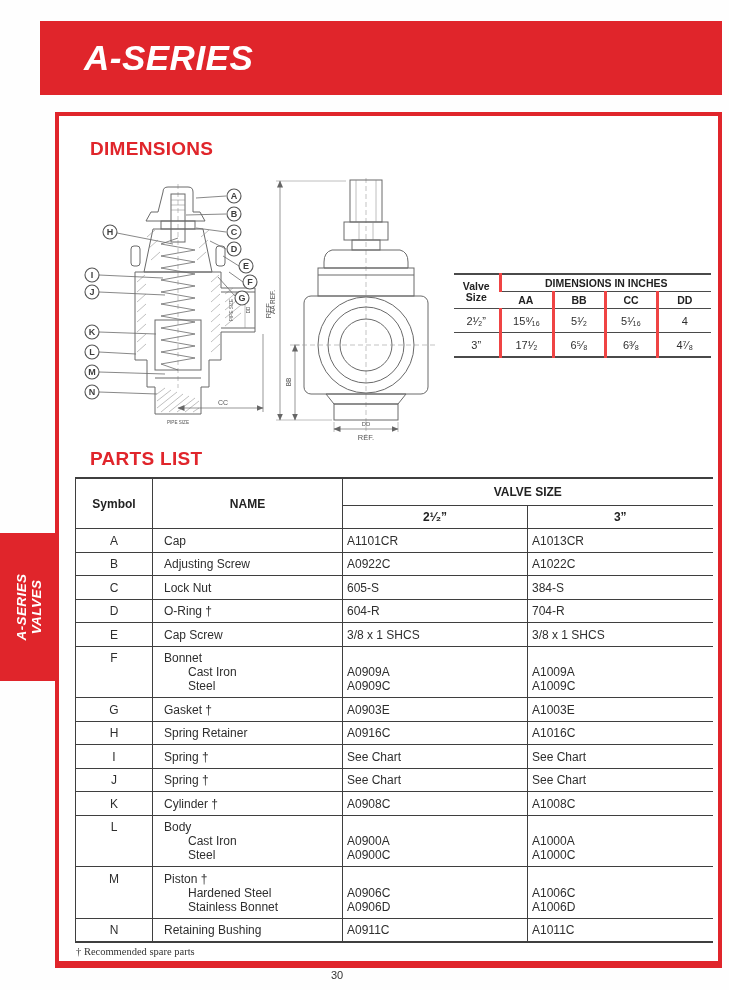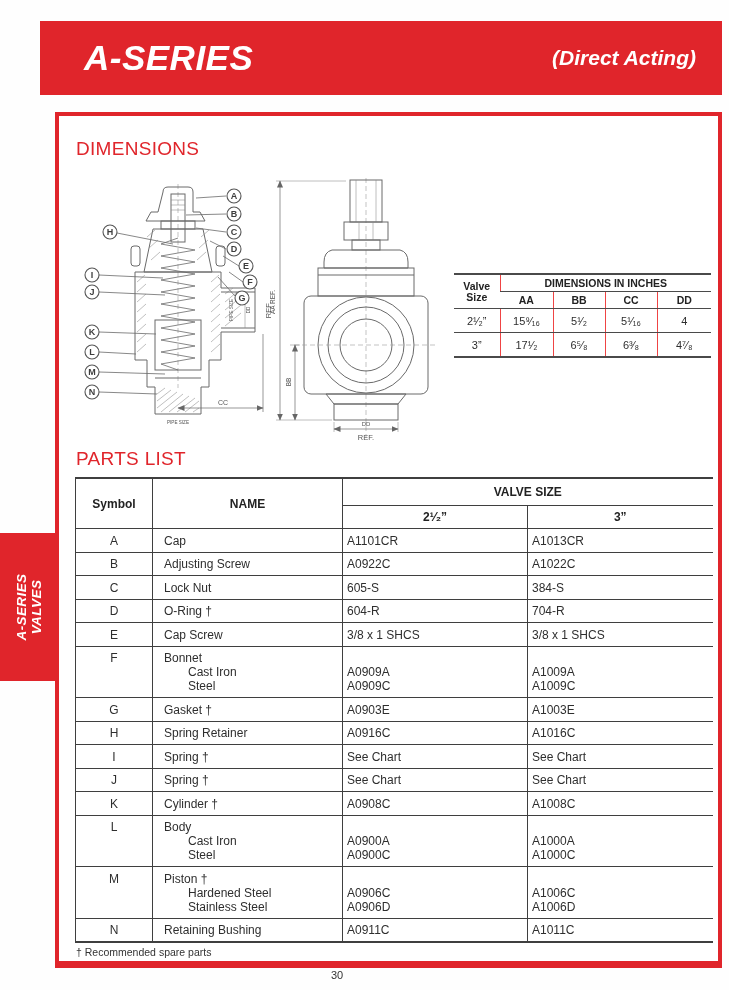--- a/index.html
+++ b/index.html
@@ -24,67 +24,66 @@
   
   .side-tab{
     position:absolute;left:0;top:533px;width:59px;height:148px;background:#e0252b;
     display:flex;align-items:center;justify-content:center;
   }
   .side-tab-text{
     transform:rotate(-90deg);color:#fff;font-weight:bold;font-style:italic;
     font-size:13.5px;line-height:15px;text-align:center;letter-spacing:.4px;white-space:nowrap;
   }
   
-  .section-heading{position:absolute;color:#e0252b;font-weight:normal;font-size:19px;letter-spacing:.3px;}
+  .section-heading{position:absolute;color:#e0252b;font-weight:bold;font-size:19px;letter-spacing:.3px;margin-left:14px;}
   #dim-heading{left:76px;top:138px;}
   #parts-heading{left:76px;top:448px;}
   
   .dim-table{position:absolute;left:454px;top:273px;width:257px;border-collapse:collapse;table-layout:fixed;
     border-top:2px solid #4a4a4a;}
-  .dim-table th,.dim-table td{border-left:1px solid #ef4444;padding:2px 1px;text-align:center;color:#2e2e2e;}
+  .dim-table th,.dim-table td{border-left:3px solid #ef4444;padding:2px 1px;text-align:center;color:#2e2e2e;}
   .dim-table tr > *:first-child{border-left:0;}
   .dim-table thead th{border-bottom:1.5px solid #4a4a4a;font-size:10.5px;color:#222;line-height:12px;}
   .dim-table tbody td{border-bottom:1px solid #4a4a4a;font-size:11px;height:19px;}
   .dim-table tbody tr:last-child td{border-bottom:2px solid #4a4a4a;}
   .dim-table .corner{font-size:10.5px;line-height:11px;}
   
   .parts-table{position:absolute;left:75px;top:477px;width:637px;border-collapse:collapse;table-layout:fixed;
     border-top:2px solid #3f3f3f;border-bottom:2.5px solid #3f3f3f;}
   .parts-table thead{border-bottom:1px solid #14b8a6;}
   .parts-table th,.parts-table td{border-left:1px solid #3f3f3f;}
   .parts-table th{font-size:12px;font-weight:bold;color:#222;padding:4px 4px;text-align:center;}
   .parts-table .vs-head{border-bottom:1px solid #3f3f3f;height:18px;}
   .parts-table td{font-size:12px;color:#2e2e2e;vertical-align:top;padding:4.5px 4px 4px;border-top:1.5px solid #3f3f3f;}
   .parts-table .c-sym{text-align:center;}
   .parts-table .c-name{text-align:left;padding-left:11px;}
   .parts-table .c-val{text-align:left;}
   .ln{line-height:14px;}
   .ln.ind{padding-left:24px;}
   
-  .footnote{position:absolute;left:76px;top:946px;font-size:10.5px;color:#333;}
+  .footnote{position:absolute;left:76px;top:946px;font-size:10.5px;color:#333;font-family:Liberation Serif, serif;}
   .page-number{position:absolute;left:0;top:969px;width:674px;text-align:center;font-size:11px;color:#333;}
   
   .draw{position:absolute;}
   .draw text{font-family:"Liberation Sans", sans-serif;fill:#555;}
   .draw .outline{stroke:#6a6a6a;fill:none;stroke-width:1;}
   .draw .thin{stroke:#8a8a8a;stroke-width:.55;fill:none;}
   .draw .axis{stroke:#9a9a9a;stroke-width:.6;fill:none;stroke-dasharray:5,3;}
   .draw .dimline{stroke:#6a6a6a;stroke-width:.7;fill:none;}
   .co line{stroke:#6a6a6a;stroke-width:.8;}
   .co circle{stroke:#555;fill:#fff;stroke-width:1.1;}
   .co text{font-size:9px;font-weight:bold;fill:#3d3d3d;text-anchor:middle;}
   .dimtxt{font-size:7px;fill:#555;}
   .dimtxt-sm{font-size:4.6px;fill:#666;}
 </style>
 </head>
 <body>
 
 <div class="banner">
   <span class="series">A-SERIES</span>
-  <span class="subtitle">(Direct Acting)</span>
 </div>
 
 <div class="content-box"></div>
 
 <div class="side-tab">
   <div class="side-tab-text">
     <div>A-SERIES</div>
     <div>VALVES</div>
   </div>
 </div>
@@ -522,21 +521,21 @@
           <div class="ln">A1000C</div>
         </td>
       </tr>
       <tr>
         <td class="c-sym">
           <div class="ln">M</div>
         </td>
         <td class="c-name">
           <div class="ln">Piston †</div>
           <div class="ln ind">Hardened Steel</div>
-          <div class="ln ind">Stainless Steel</div>
+          <div class="ln ind">Stainless Bonnet</div>
         </td>
         <td class="c-val">
           <div class="ln">&nbsp;</div>
           <div class="ln">A0906C</div>
           <div class="ln">A0906D</div>
         </td>
         <td class="c-val">
           <div class="ln">&nbsp;</div>
           <div class="ln">A1006C</div>
           <div class="ln">A1006D</div>

